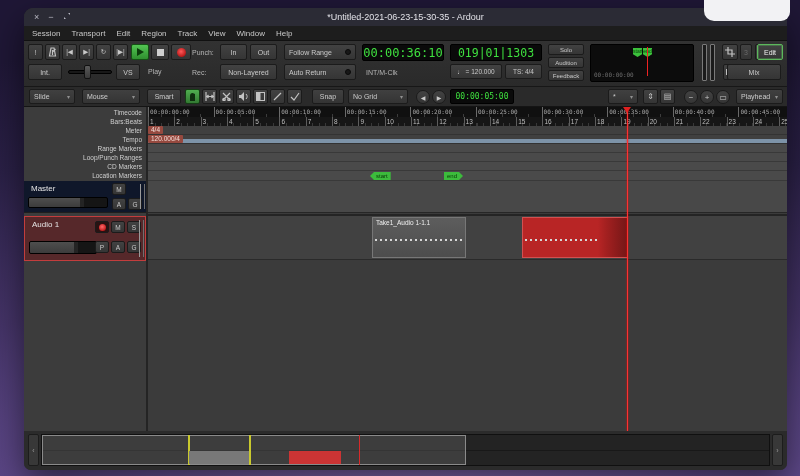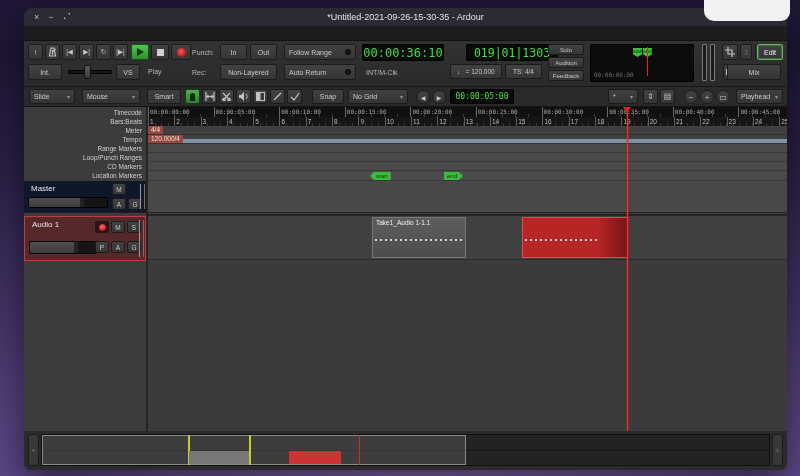--- a/index.html
+++ b/index.html
@@ -163,24 +163,34 @@
   <div class="titlebar">
     <div class="tb-controls">
       <span class="tb-btn">×</span>
       <span class="tb-btn">−</span>
       <span class="tb-btn">
         <svg width="8" height="8" viewBox="0 0 8 8">
             <path d="M1 5v2h2zM7 3V1H5z" fill="#b8b8c2"></path>
           </svg>
       </span>
     </div>
-    <div class="tb-title">*Untitled-2021-09-26-15-30-35 - Ardour</div>
+    <div class="tb-title">*Untitled-2021-06-23-15-30-35 - Ardour</div>
   </div>
 
   <div class="menubar">
+    <div class="menu-items">
+        <span class="menu-item">Session</span>
+        <span class="menu-item">Transport</span>
+        <span class="menu-item">Edit</span>
+        <span class="menu-item">Region</span>
+        <span class="menu-item">Track</span>
+        <span class="menu-item">View</span>
+        <span class="menu-item">Window</span>
+        <span class="menu-item">Help</span>
+      </div>
   </div>
 
   <div class="transport">
 
     <div class="t-abs btn sm-btn" style="left:4px; top:3px;">!</div>
     <div class="t-abs btn sm-btn" style="left:21px; top:3px;">
       <svg class="ico" width="9" height="10" viewBox="0 0 9 10">
           <path d="M3 1h3l1.5 8h-6zM4.5 8V3M4.5 5l3-3"></path>
         </svg>
     </div>
@@ -215,21 +225,21 @@
         <span class="led"></span>
     </div>
     <div class="t-abs btn" style="left:260px; top:23px; width:72px; height:16px; justify-content:space-between; padding:0 4px;">
       <span>Auto Return</span>
         <span class="led"></span>
     </div>
 
     <div class="t-abs clockbox mono" style="left:338px; top:3px; width:82px; height:17px; font-size:12px;">00:00:36:10</div>
     <div class="t-abs lbl" style="left:342px; top:28px;">INT/M-Clk</div>
 
-    <div class="t-abs clockbox mono" style="left:426px; top:3px; width:92px; height:17px; font-size:11.5px;margin-left:16px;">019|01|1303</div>
+    <div class="t-abs clockbox mono" style="left:426px; top:3px; width:92px; height:17px; font-size:11.5px;">019|01|1303</div>
     <div class="t-abs btn" style="left:426px; top:23px; width:52px; height:15px; font-size:6.5px;">♩ = 120.000</div>
     <div class="t-abs btn" style="left:481px; top:23px; width:37px; height:15px; font-size:6.5px;">TS: 4/4</div>
 
     <div class="t-abs btn" style="left:524px; top:3px; width:36px; height:11px; font-size:6px;">Solo</div>
     <div class="t-abs btn" style="left:524px; top:16px; width:36px; height:11px; font-size:6px;">Audition</div>
     <div class="t-abs btn" style="left:524px; top:29px; width:36px; height:11px; font-size:6px;">Feedback</div>
 
     <div class="t-abs mini-tl" style="left:566px; top:3px; width:104px; height:38px;">
       <span class="mini-clock mono">00:00:00:00</span>
       <span class="mini-flag" style="left:42px;">

